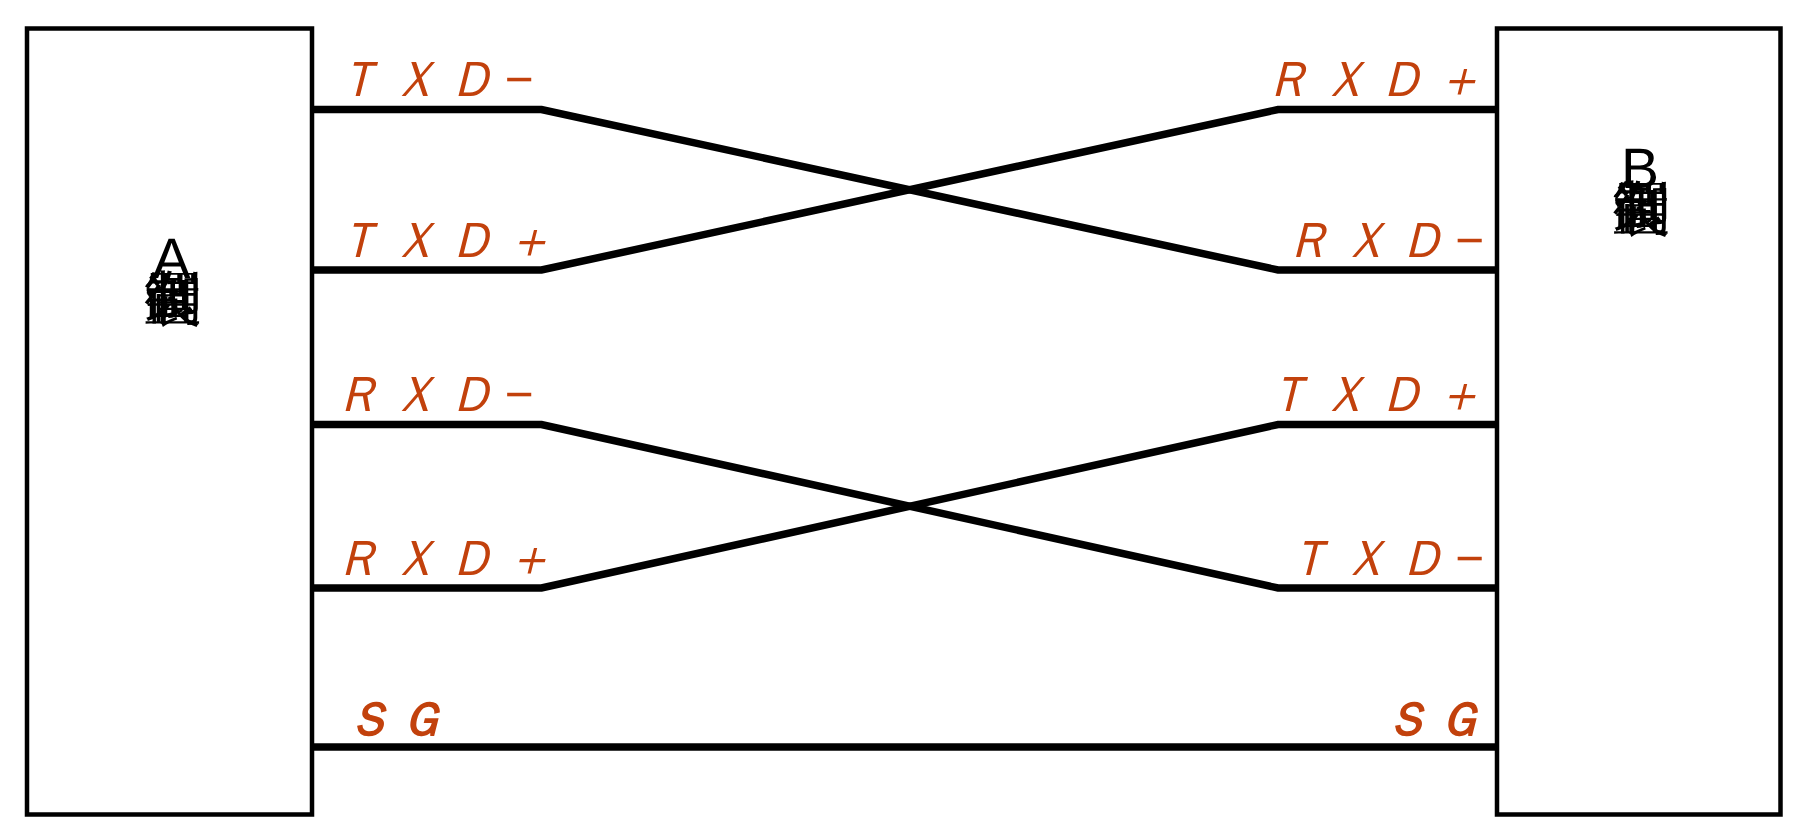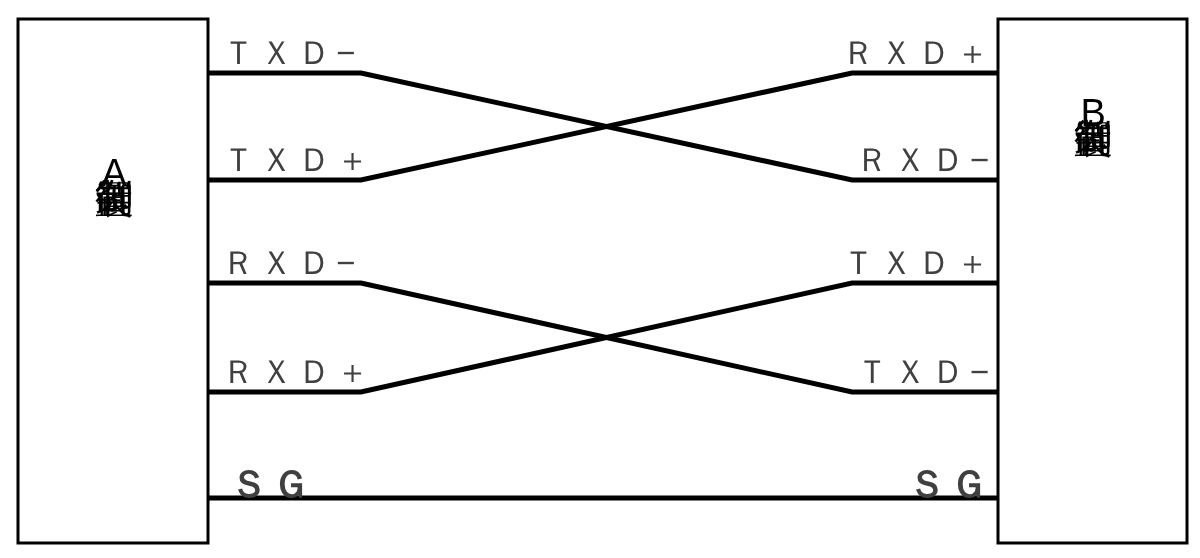--- a/index.html
+++ b/index.html
@@ -44,36 +44,37 @@
     top: 148px;
   }
   #device-b-label {
     left: 1073px;
     top: 88px;
   }
   .signal-label {
     position: absolute;
     font-family: "Liberation Sans", sans-serif;
     font-size: 33px;
-    color: #404040;
+    color: #c2410c;
     white-space: nowrap;
     user-select: none;
+    font-style: italic;
   }
   .signal-label.left {
     letter-spacing: 5px;
     text-align: left;
   }
   .signal-label.right {
     letter-spacing: 5px;
     text-align: right;
   }
   .signal-label.sg {
     font-weight: bold;
     letter-spacing: 4px;
-    font-size: 38px;
+    font-size: 31px;
   }
 </style>
 </head>
 <body>
 
 <div id="diagram-root">
 
   <svg id="wiring-svg" viewBox="0 0 1200 558">
 
     <rect x="18" y="19" width="190" height="524" fill="#ffffff" stroke="#000000" stroke-width="3"></rect>

